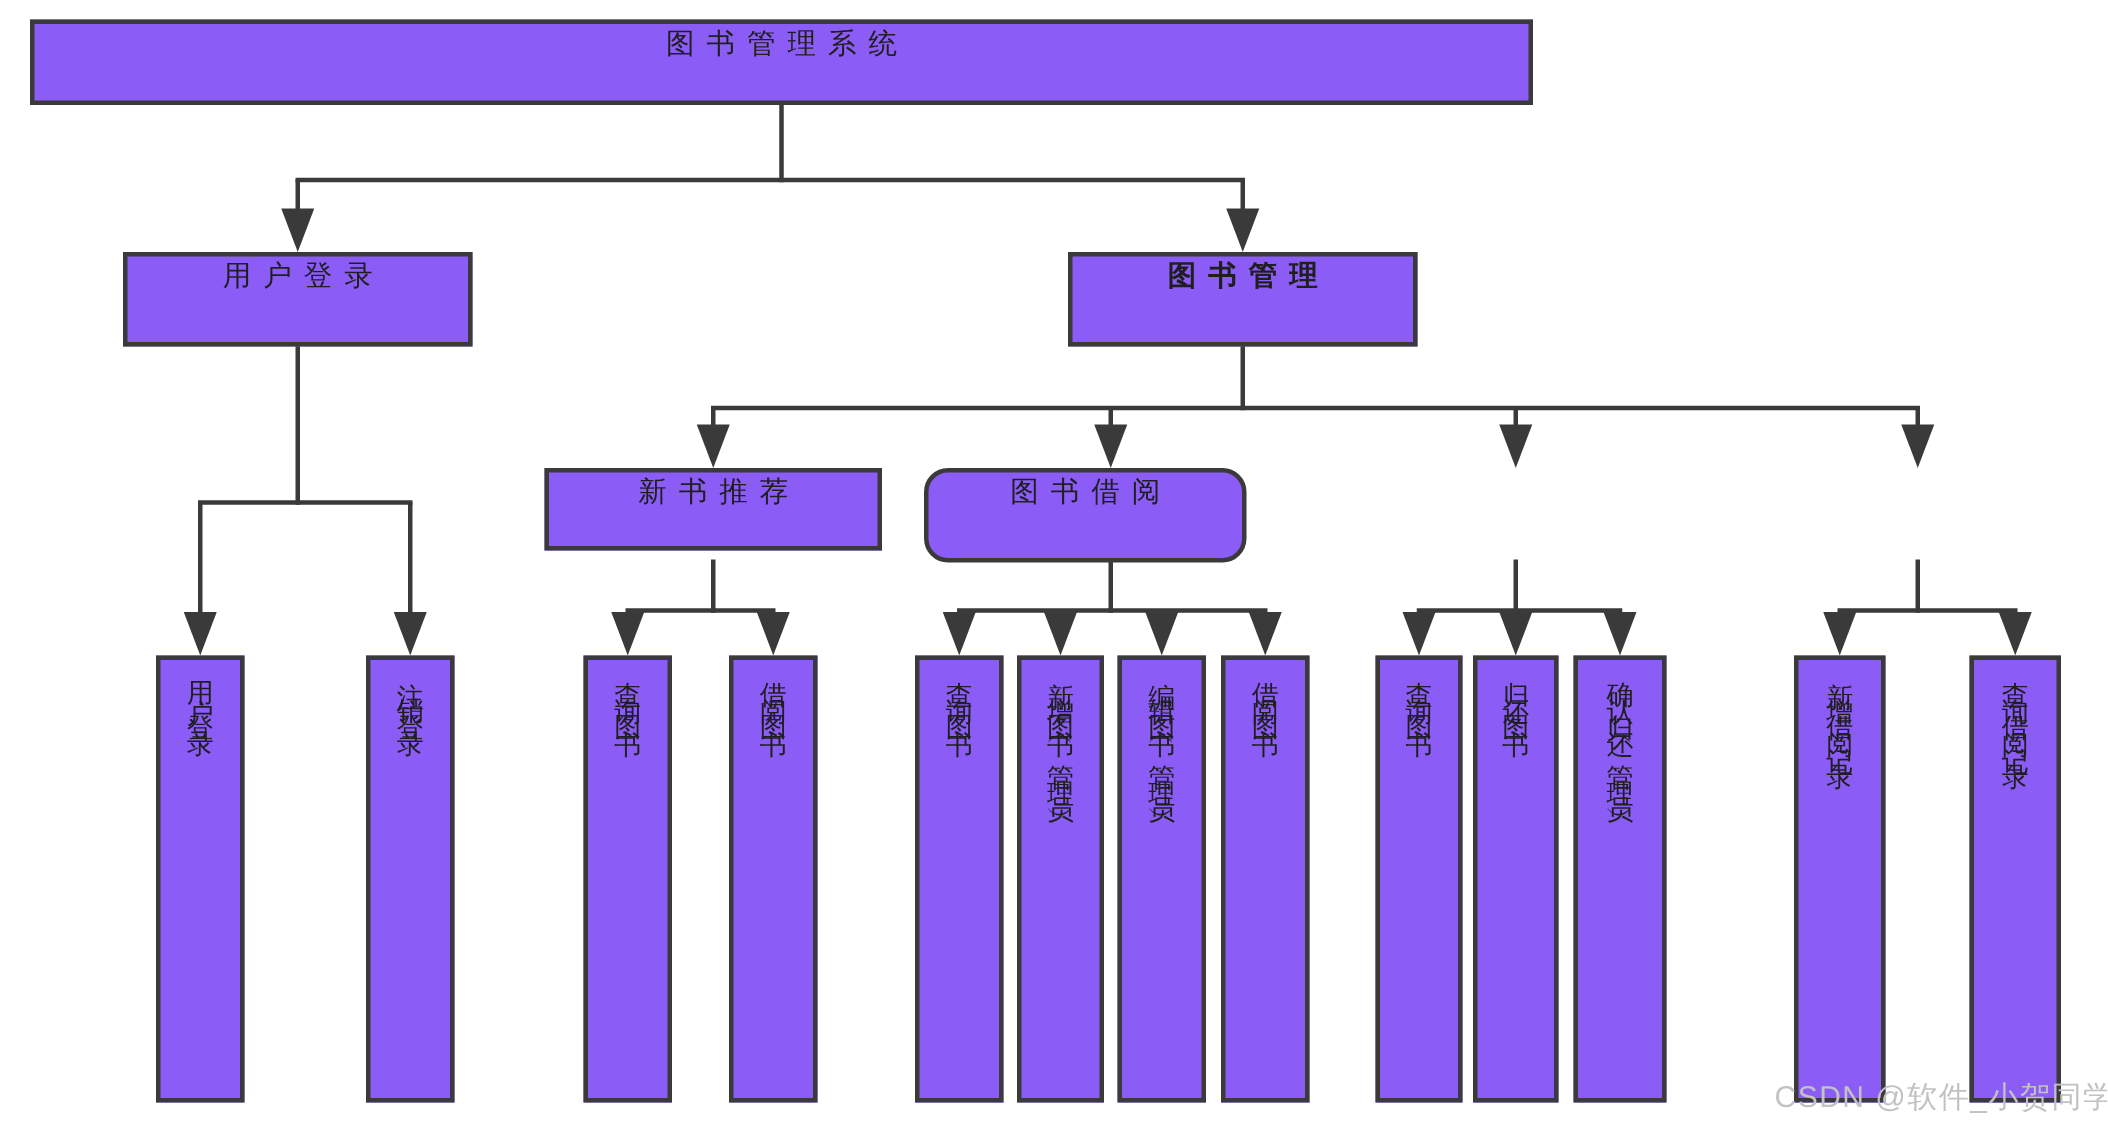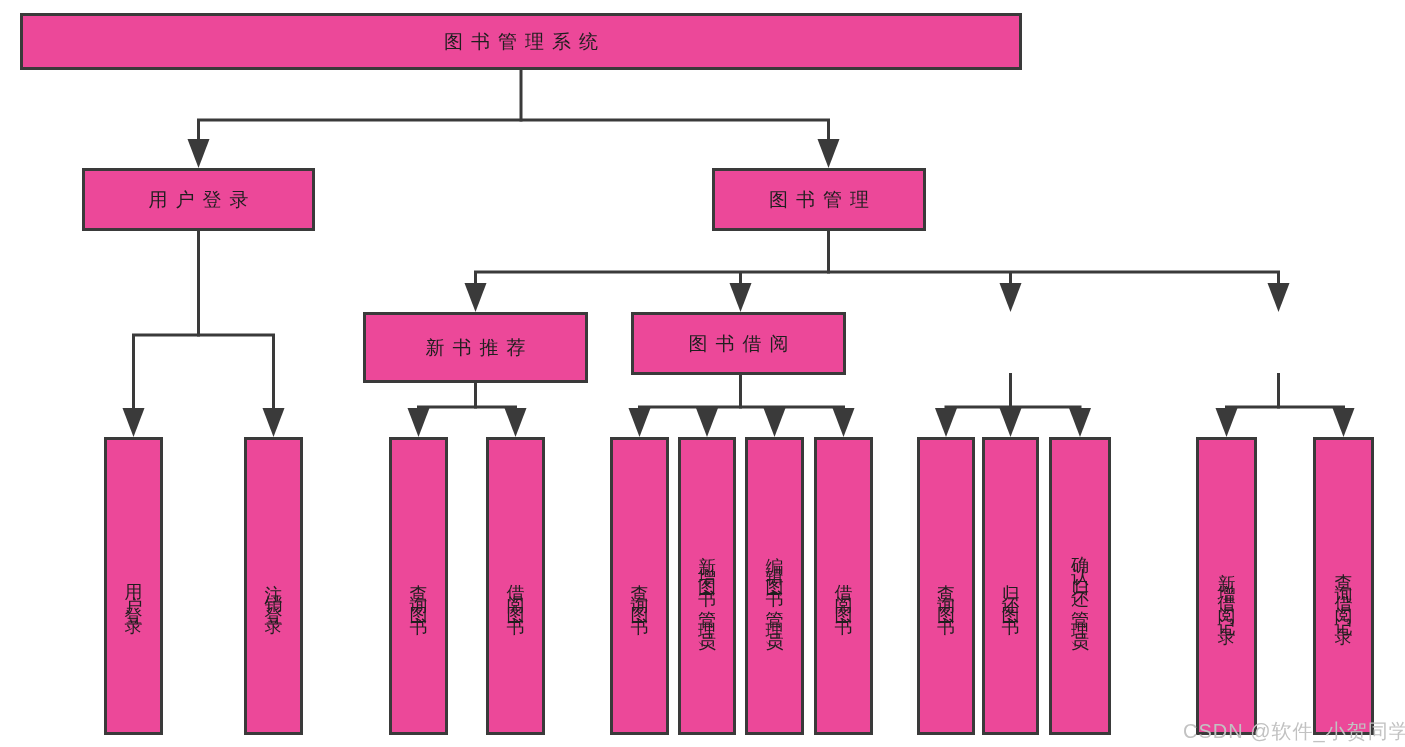--- a/index.html
+++ b/index.html
@@ -12,24 +12,23 @@
     background: #ffffff;
     overflow: hidden;
   }
   #connectors {
     position: absolute;
     left: 0; top: 0;
     z-index: 0;
   }
   .node {
     position: absolute;
-    background: #ec4899;
+    background: #8b5cf6;
     border: 3px solid #3a3a3a;
     display: flex;
-    align-items: center;
     justify-content: center;
     color: #1f1f1f;
     z-index: 1;
   }
   .h { font-size: 19px; }
   .h span { letter-spacing: 8px; margin-right: -8px; white-space: nowrap; }
   .v span {
     writing-mode: vertical-rl;
     text-orientation: mixed;
     font-size: 18px;
@@ -117,28 +116,28 @@
     </g>
   </svg>
 
   <div class="node h" style="left:20px; top:13px; width:1002px; height:57px;">
     <span>图书管理系统</span>
   </div>
 
   <div class="node h" style="left:82px; top:168px; width:233px; height:63px;">
     <span>用户登录</span>
   </div>
-  <div class="node h" style="left:712px; top:168px; width:214px; height:63px;">
+  <div class="node h" style="left:712px; top:168px; width:233px; height:63px;font-weight:bold;">
     <span>图书管理</span>
   </div>
 
-  <div class="node h" style="left:363px; top:312px; width:225px; height:71px;">
+  <div class="node h" style="left:363px; top:312px; width:225px; height:55px;">
     <span>新书推荐</span>
   </div>
-  <div class="node h" style="left:631px; top:312px; width:215px; height:63px;">
+  <div class="node h" style="left:616px; top:312px; width:215px; height:63px;border-radius:16px;">
     <span>图书借阅</span>
   </div>
 
   <div class="node v" style="left:104px; top:437px; width:59px; height:298px;">
     <span>用户登录</span>
   </div>
   <div class="node v" style="left:244px; top:437px; width:59px; height:298px;">
     <span>注销登录</span>
   </div>
 

